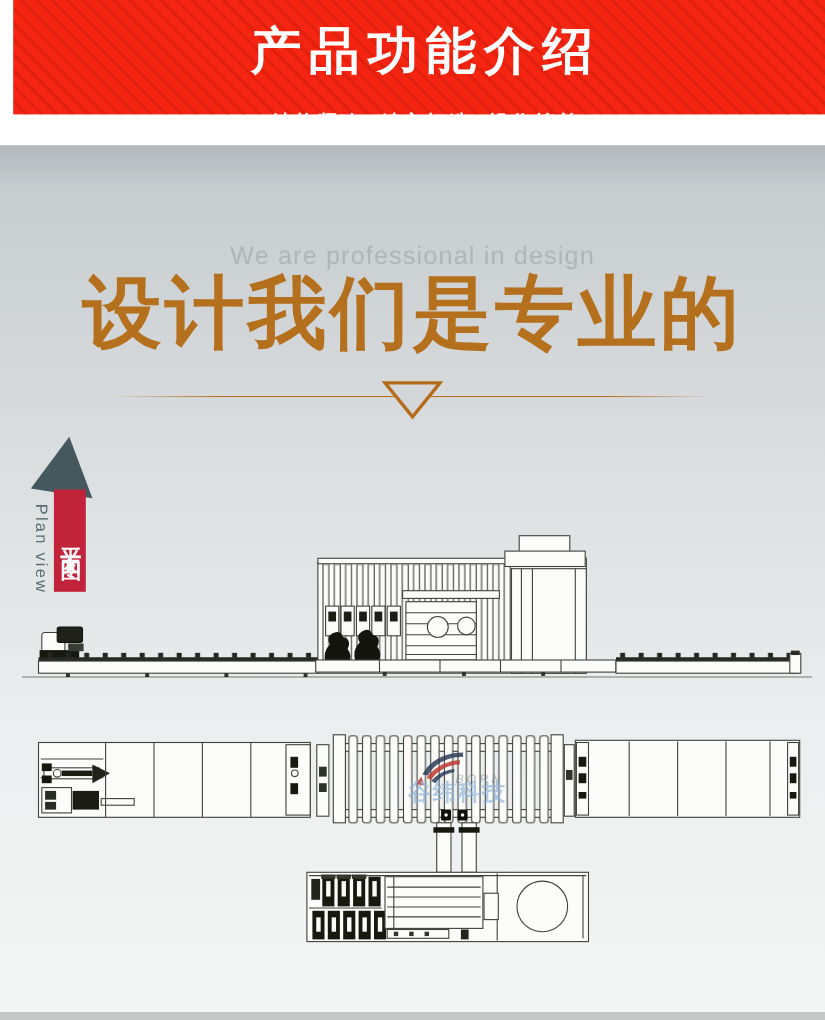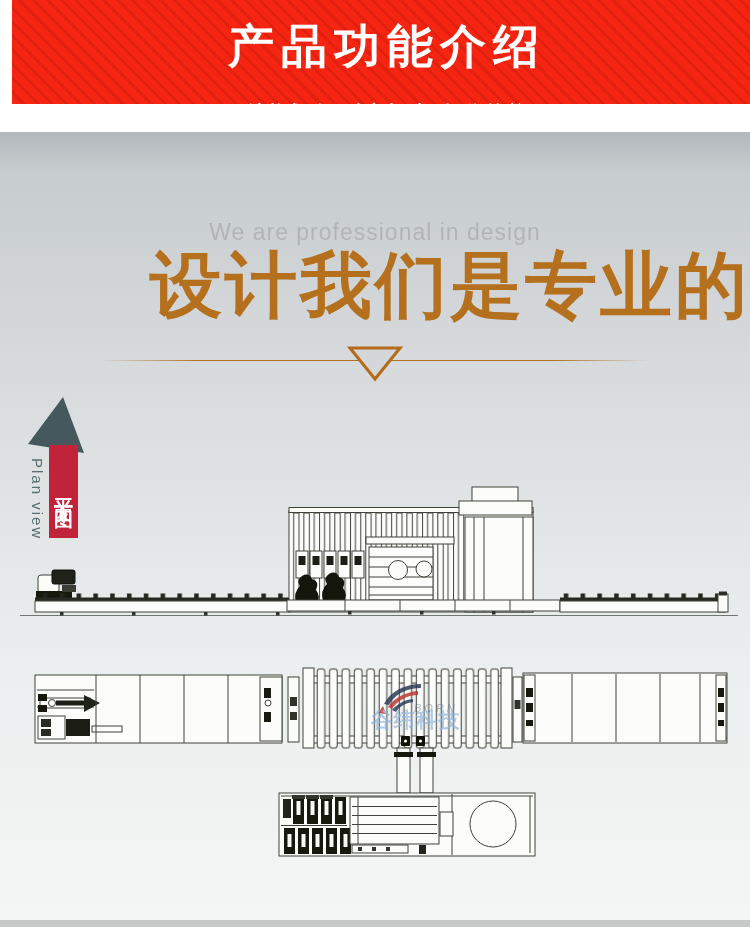--- a/index.html
+++ b/index.html
@@ -20,21 +20,21 @@
 
   
   .graybody{position:absolute;left:0;top:132px;width:750px;height:788px;
     background:linear-gradient(180deg,#b2b8bb 0%,#c7cccf 5%,#d2d6d8 22%,
       #e0e3e4 45%,#ecefef 68%,#f4f5f5 100%);}
   .bottom-strip{position:absolute;left:0;top:920px;width:750px;height:7px;
     background:#c7c9c9;}
 
   .sub-en{position:absolute;left:0;top:219px;width:750px;text-align:center;
     font-size:23px;line-height:26px;color:#b1b5b7;letter-spacing:1px;}
-  .title-cn{position:absolute;left:0;top:245px;width:750px;text-align:right;
+  .title-cn{position:absolute;left:0;top:245px;width:750px;text-align:center;
     font-size:72px;line-height:80px;font-weight:bold;color:#b5701e;
     letter-spacing:3px;}
 
   
   .divider{position:absolute;left:0;top:340px;width:750px;height:45px;}
   .divider .line{position:absolute;left:100px;top:19.5px;width:550px;height:1px;
     background:linear-gradient(90deg,rgba(180,107,26,0),rgba(180,107,26,.95) 18%,
       rgba(180,107,26,.95) 82%,rgba(180,107,26,0));}
   .divider svg{position:absolute;left:347px;top:5px;}
 

